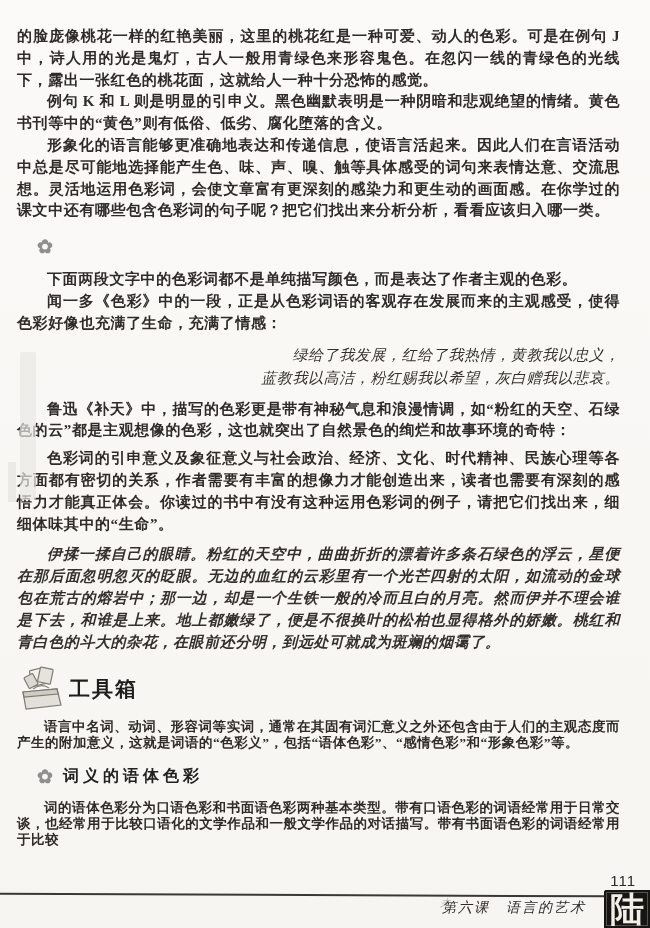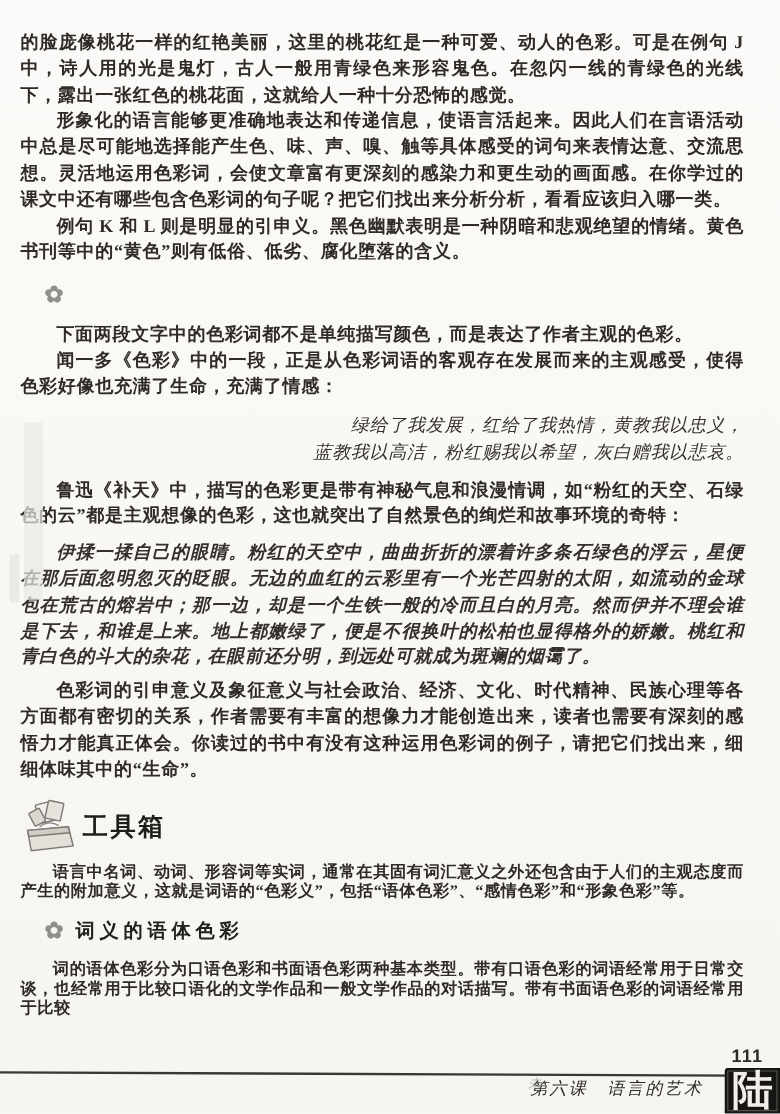--- a/index.html
+++ b/index.html
@@ -87,21 +87,21 @@
     width: 8px; height: 40px;
     background: #dddbd6;
     opacity: 0.5;
   }
   
   .page-number {
     position: absolute;
     top: 872px; right: 14px;
     font-family: "Liberation Sans", "DejaVu Sans", sans-serif;
     font-size: 15px;
-    font-weight: bold;
+    font-weight: normal;
     color: #2a2a2a;
     letter-spacing: 1px;
   }
   .footer-rule {
     position: absolute;
     top: 894px; left: 0;
     width: 612px; height: 2px;
     background: #3a3836;
     transform: rotate(0.25deg);
   }
@@ -143,38 +143,38 @@
 </style>
 </head>
 <body>
 
 <div class="page">
 
   <div class="scan-strip"></div>
   <div class="scan-strip2"></div>
 
   <p class="para no-indent">的脸庞像桃花一样的红艳美丽，这里的桃花红是一种可爱、动人的色彩。可是在例句 J 中，诗人用的光是鬼灯，古人一般用青绿色来形容鬼色。在忽闪一线的青绿色的光线下，露出一张红色的桃花面，这就给人一种十分恐怖的感觉。</p>
+  <p class="para">例句 K 和 L 则是明显的引申义。黑色幽默表明是一种阴暗和悲观绝望的情绪。黄色书刊等中的“黄色”则有低俗、低劣、腐化堕落的含义。</p>
   <p class="para">形象化的语言能够更准确地表达和传递信息，使语言活起来。因此人们在言语活动中总是尽可能地选择能产生色、味、声、嗅、触等具体感受的词句来表情达意、交流思想。灵活地运用色彩词，会使文章富有更深刻的感染力和更生动的画面感。在你学过的课文中还有哪些包含色彩词的句子呢？把它们找出来分析分析，看看应该归入哪一类。</p>
-  <p class="para">例句 K 和 L 则是明显的引申义。黑色幽默表明是一种阴暗和悲观绝望的情绪。黄色书刊等中的“黄色”则有低俗、低劣、腐化堕落的含义。</p>
 
   <h3 class="flower-heading">
     <span class="flower-glyph">✿</span>
   </h3>
 
   <p class="para">下面两段文字中的色彩词都不是单纯描写颜色，而是表达了作者主观的色彩。</p>
   <p class="para">闻一多《色彩》中的一段，正是从色彩词语的客观存在发展而来的主观感受，使得色彩好像也充满了生命，充满了情感：</p>
 
   <div class="poem kaiti">
     <div>绿给了我发展，红给了我热情，黄教我以忠义，</div>
     <div>蓝教我以高洁，粉红赐我以希望，灰白赠我以悲哀。</div>
   </div>
 
   <p class="para">鲁迅《补天》中，描写的色彩更是带有神秘气息和浪漫情调，如“粉红的天空、石绿色的云”都是主观想像的色彩，这也就突出了自然景色的绚烂和故事环境的奇特：</p>
+  <p class="para mt6">色彩词的引申意义及象征意义与社会政治、经济、文化、时代精神、民族心理等各方面都有密切的关系，作者需要有丰富的想像力才能创造出来，读者也需要有深刻的感悟力才能真正体会。你读过的书中有没有这种运用色彩词的例子，请把它们找出来，细细体味其中的“生命”。</p>
   <p class="para kaiti quote-block">伊揉一揉自己的眼睛。粉红的天空中，曲曲折折的漂着许多条石绿色的浮云，星便在那后面忽明忽灭的眨眼。无边的血红的云彩里有一个光芒四射的太阳，如流动的金球包在荒古的熔岩中；那一边，却是一个生铁一般的冷而且白的月亮。然而伊并不理会谁是下去，和谁是上来。地上都嫩绿了，便是不很换叶的松柏也显得格外的娇嫩。桃红和青白色的斗大的杂花，在眼前还分明，到远处可就成为斑斓的烟霭了。</p>
-  <p class="para mt6">色彩词的引申意义及象征意义与社会政治、经济、文化、时代精神、民族心理等各方面都有密切的关系，作者需要有丰富的想像力才能创造出来，读者也需要有深刻的感悟力才能真正体会。你读过的书中有没有这种运用色彩词的例子，请把它们找出来，细细体味其中的“生命”。</p>
 
   <div class="toolbox-header">
     <span>
       <svg class="toolbox-icon-svg" width="46" height="48" viewBox="0 0 46 48" aria-hidden="true">
         <g stroke="#7d7a75" stroke-width="1.2" fill="#eceae5">
           <rect x="12" y="4" width="14" height="16" rx="1" transform="rotate(-14 19 12)" fill="#f2f0eb"></rect>
           <rect x="20" y="3" width="13" height="15" rx="1" transform="rotate(12 26 10)" fill="#e6e3dd"></rect>
           <rect x="7" y="10" width="10" height="12" rx="1" transform="rotate(-28 12 16)" fill="#dcd9d2"></rect>
           <path d="M4 27 L38 24 L42 40 L7 44 Z" fill="#e3e0da"></path>
           <path d="M4 27 L38 24 L39 29 L5 32 Z" fill="#cfccc4"></path>

